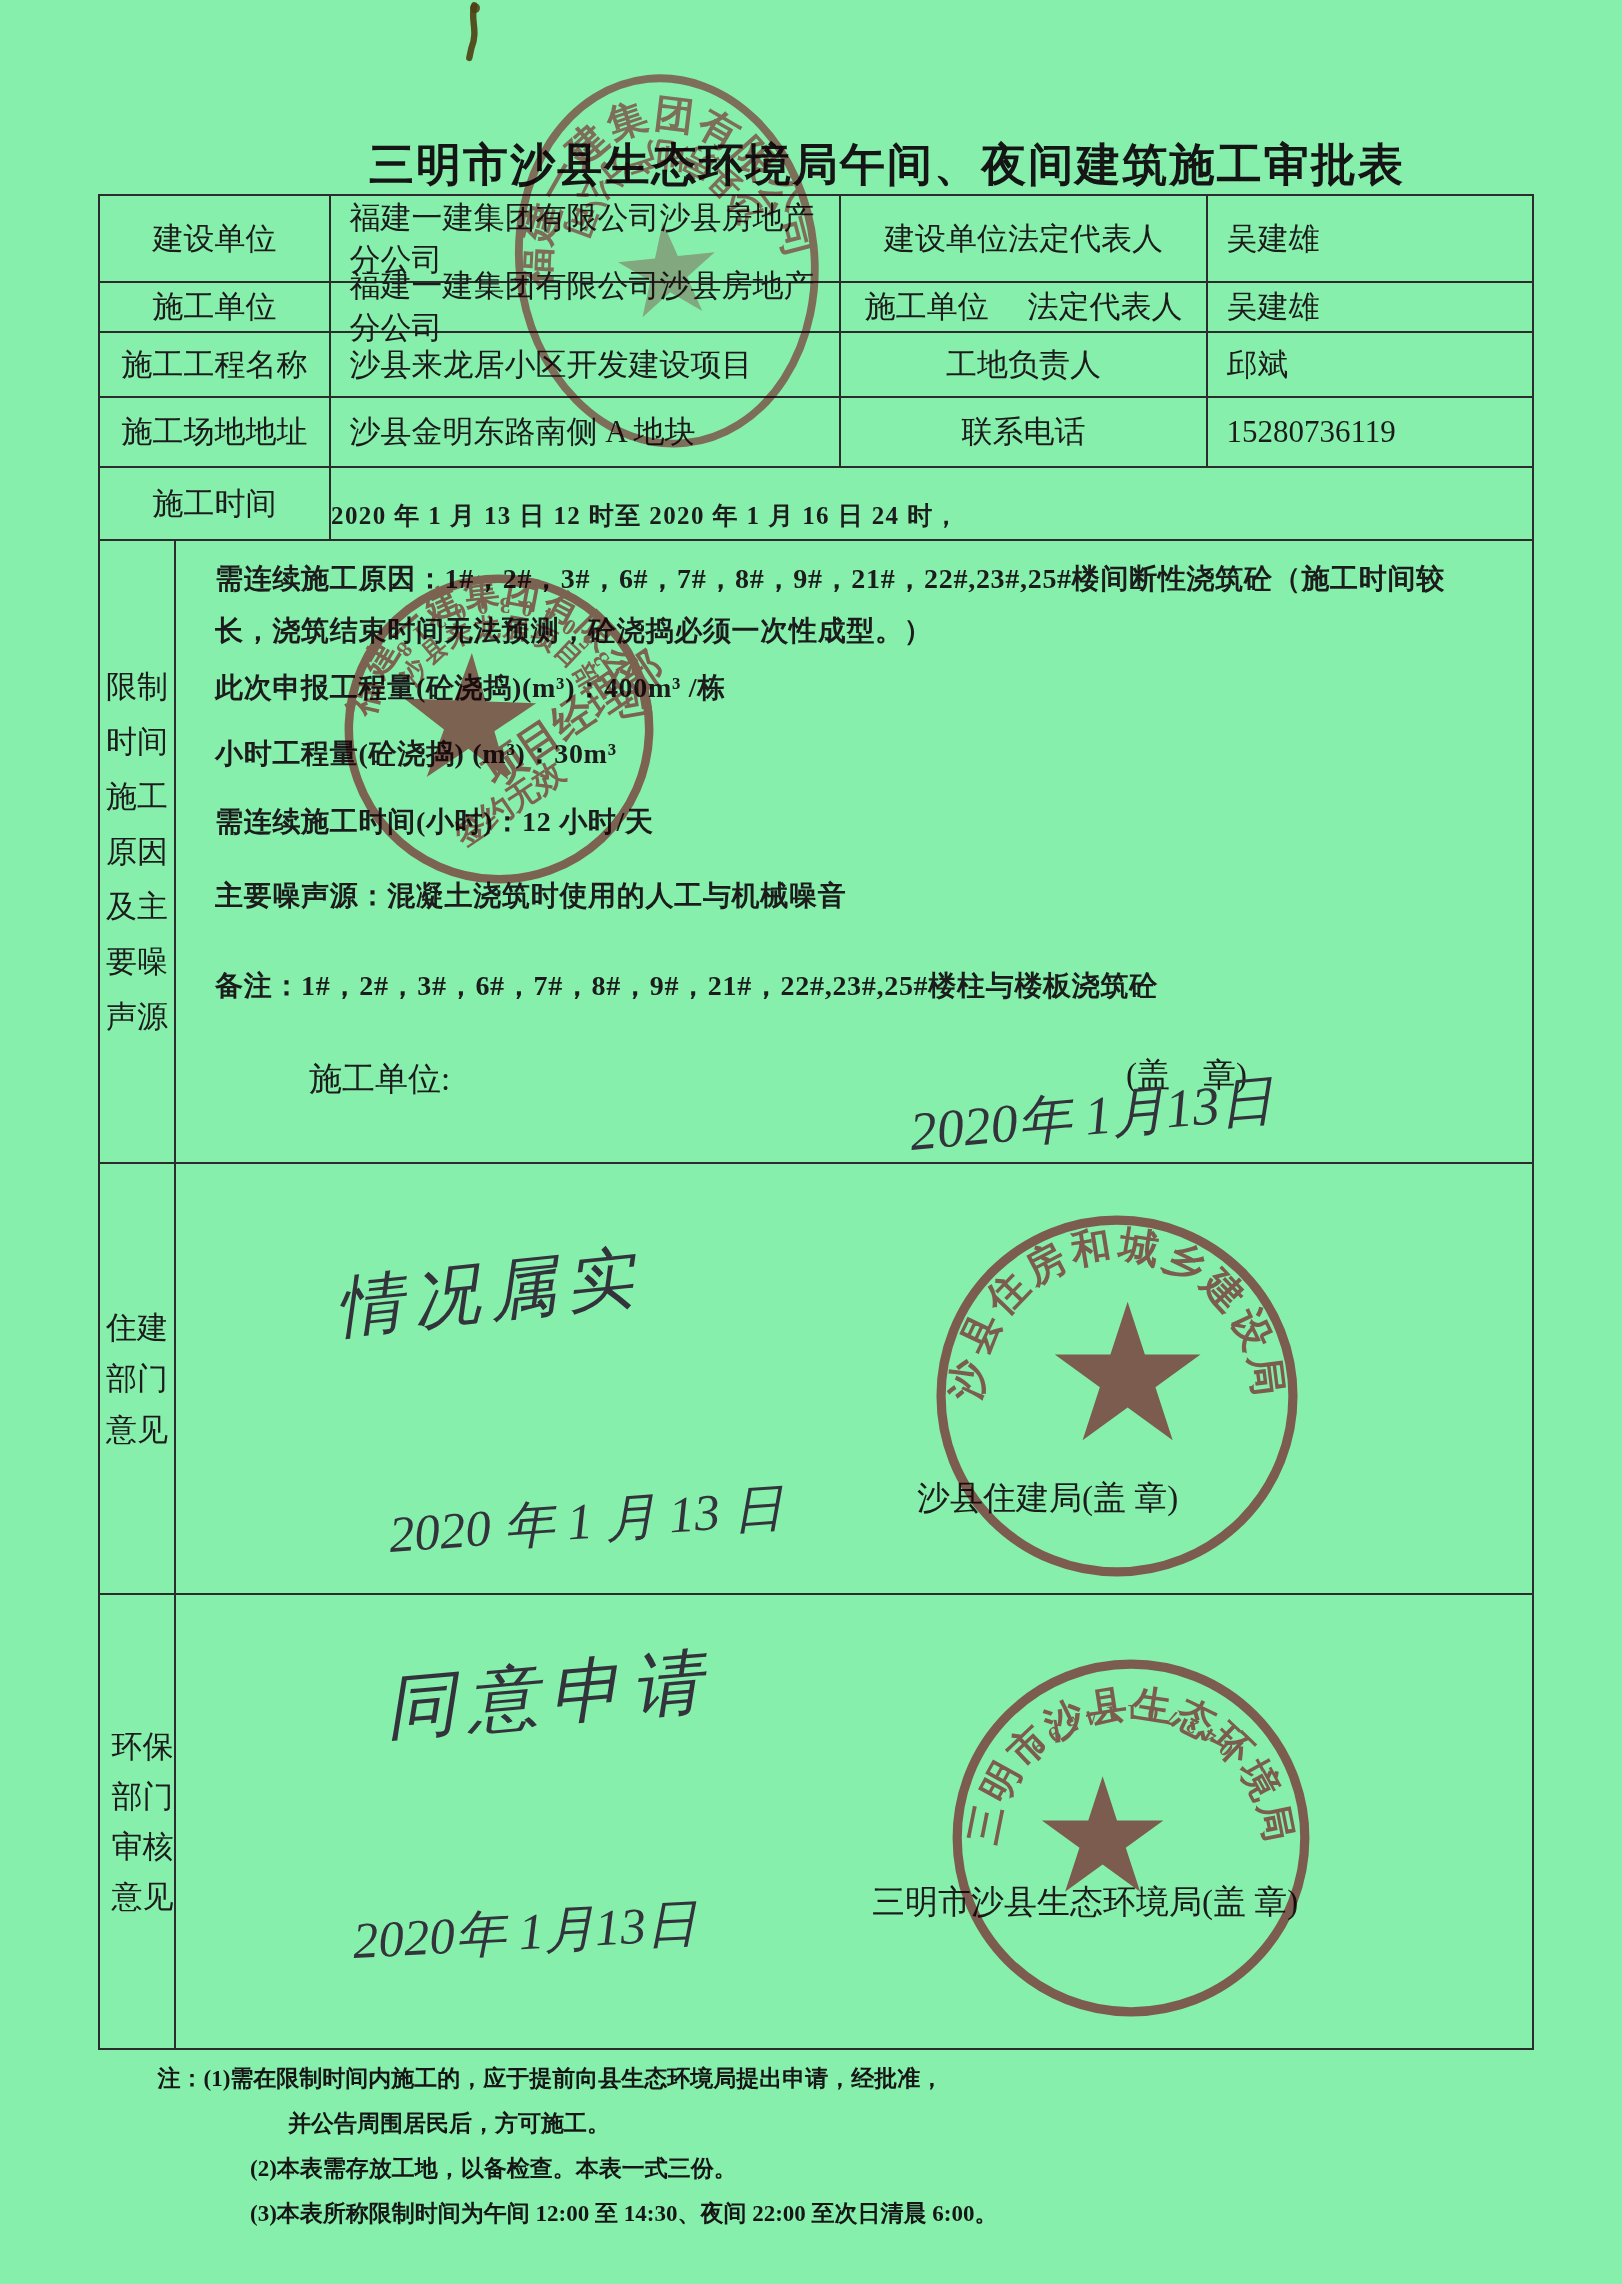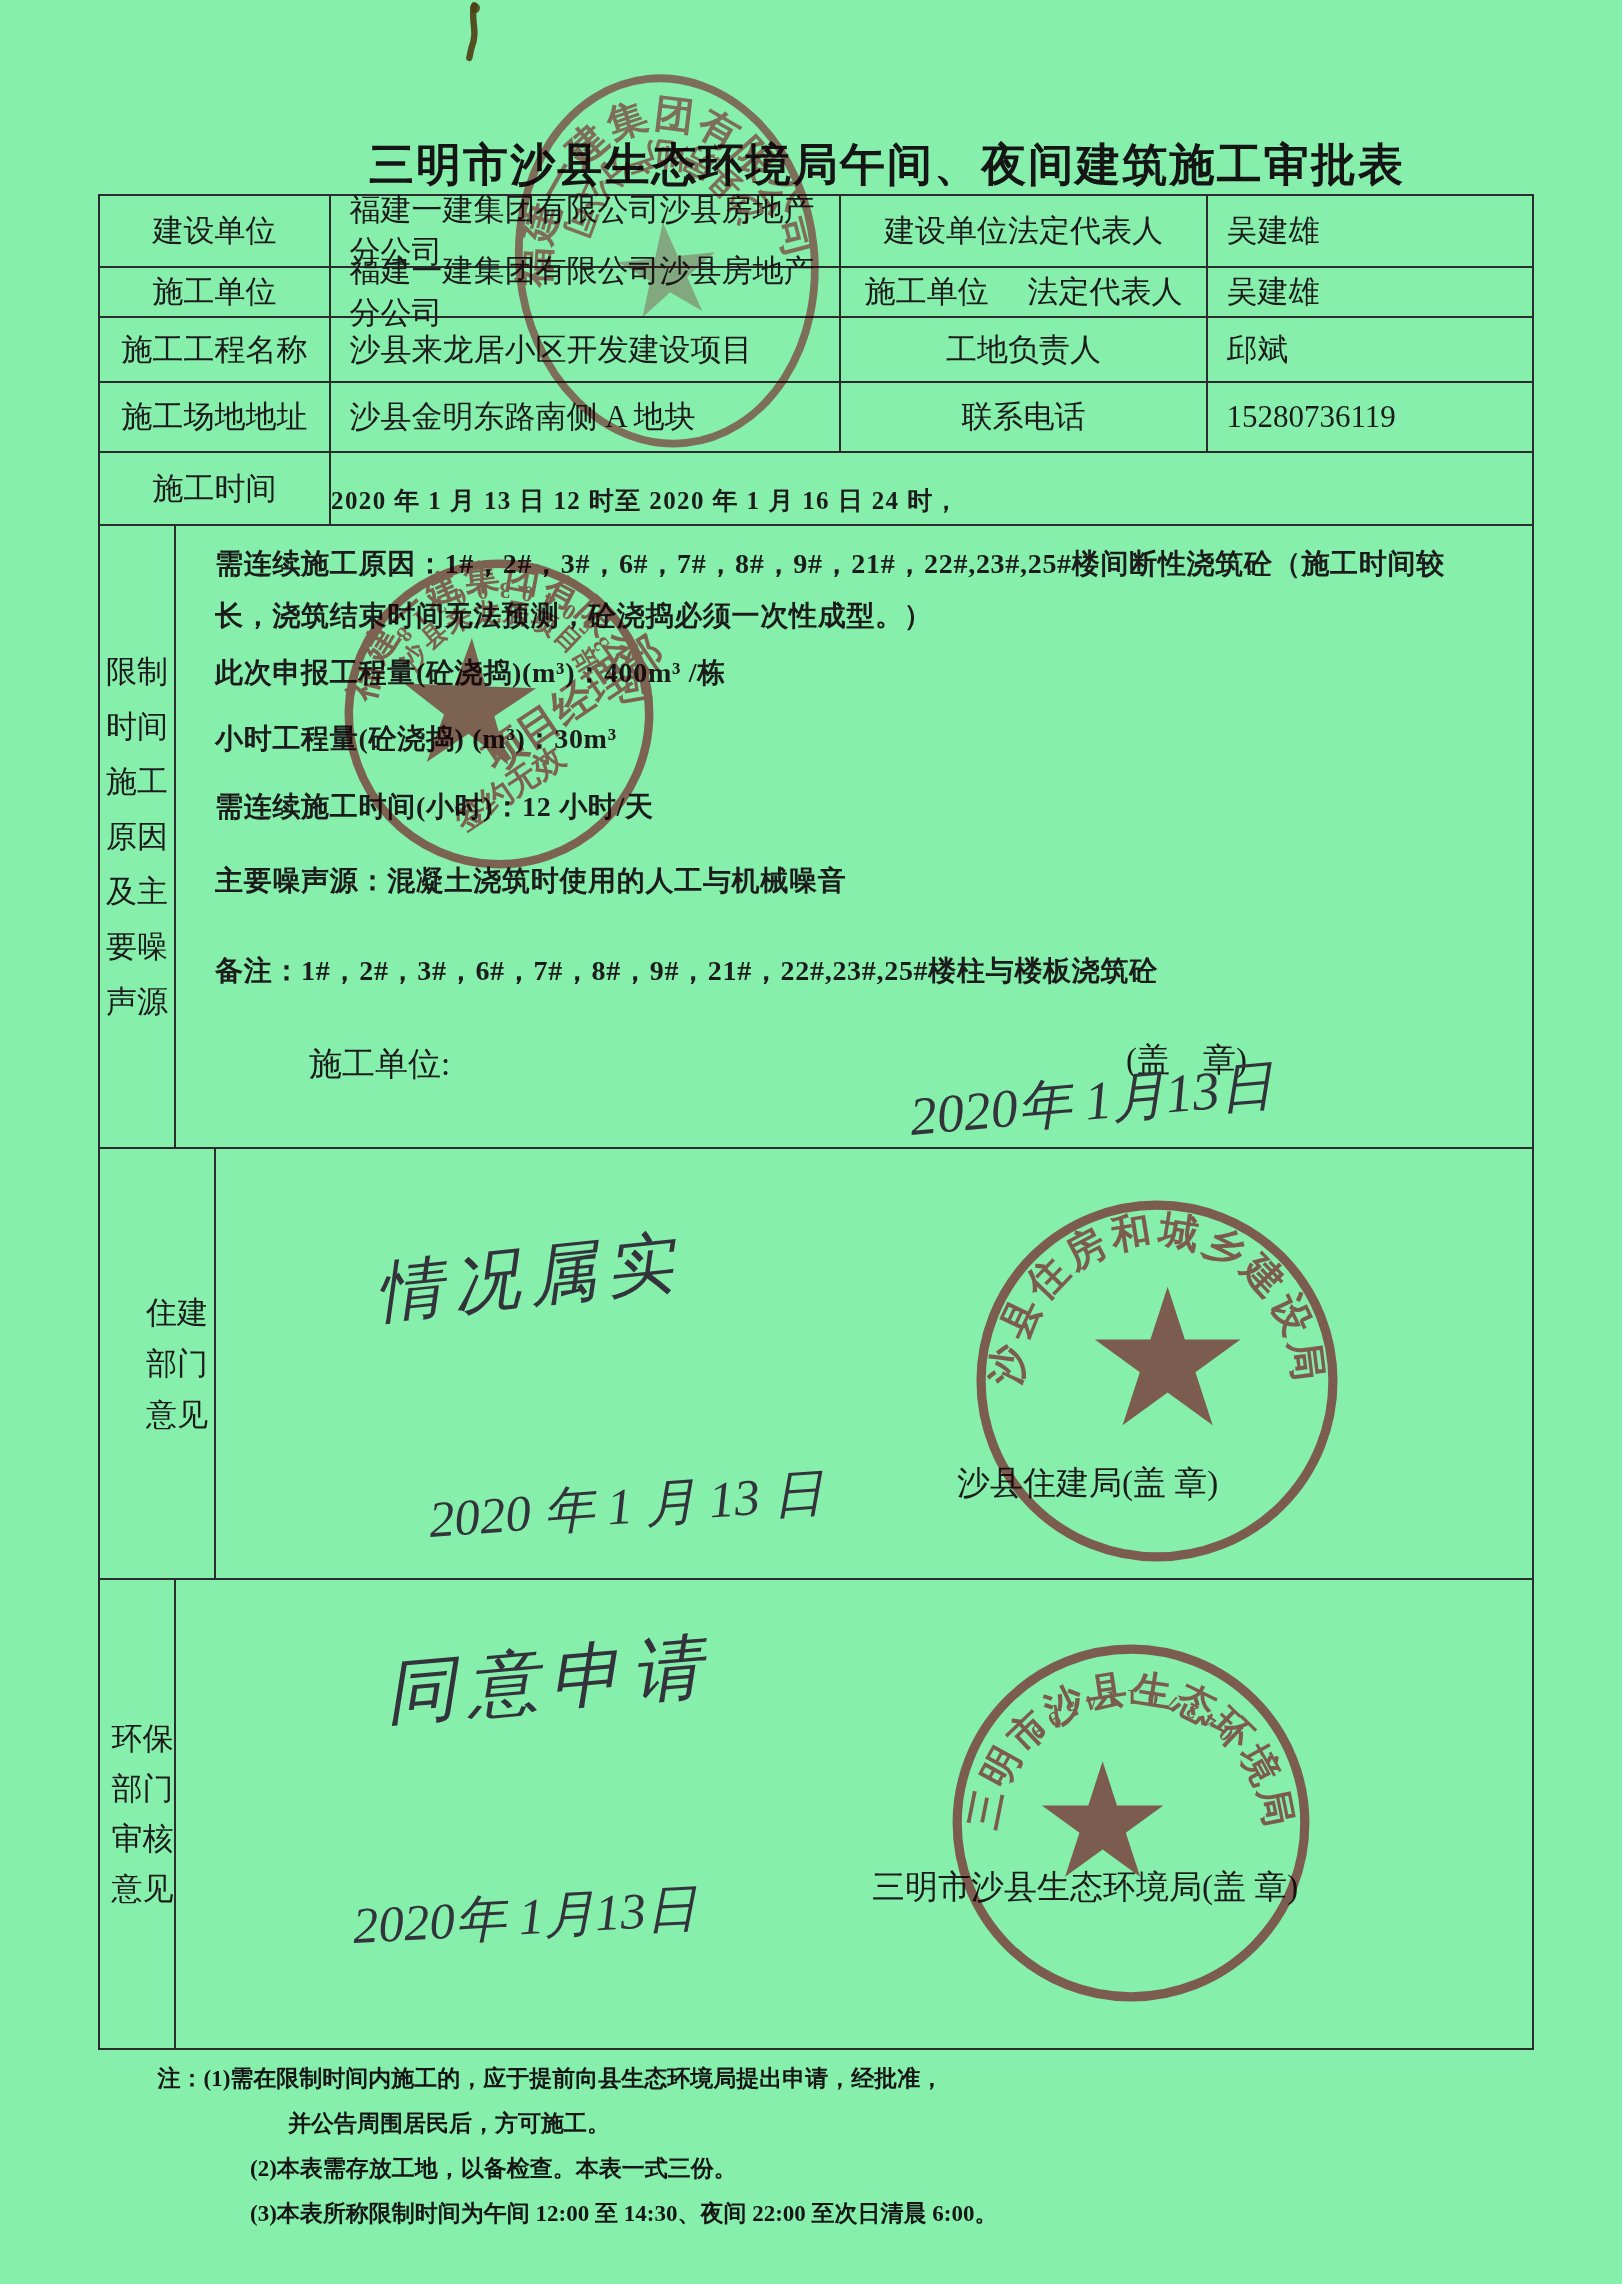--- a/index.html
+++ b/index.html
@@ -46,21 +46,21 @@
 
   <svg class="stamp" style="left:450px;top:1.4px;" width="50" height="64" viewBox="0 0 70 90">
     <path d="M34 6 C 28 26, 40 42, 30 66 L 27 80" stroke="#93431c" stroke-width="9" fill="none" stroke-linecap="round" opacity="0.9"></path>
     <circle cx="35" cy="10" r="7" fill="#93431c" opacity="0.85"></circle>
   </svg>
 
   <div class="title">三明市沙县生态环境局午间、夜间建筑施工审批表</div>
 
   <div class="sheet">
 
-    <div class="trow" style="height:72px;">
+    <div class="trow" style="height:87px;">
       <div class="cell lab w1">建设单位</div>
       <div class="cell val w2">福建一建集团有限公司沙县房地产分公司</div>
       <div class="cell lab w3">建设单位法定代表人</div>
       <div class="cell val w4">吴建雄</div>
     </div>
     <div class="trow" style="height:50px;">
       <div class="cell lab w1">施工单位</div>
       <div class="cell val w2">福建一建集团有限公司沙县房地产分公司</div>
       <div class="cell lab w3">施工单位　 法定代表人</div>
       <div class="cell val w4">吴建雄</div>
@@ -116,21 +116,21 @@
           <text font-size="36" font-weight="700" letter-spacing="2"><textPath href="#pArcI" startOffset="50%" text-anchor="middle">沙县来龙居项目部</textPath></text>
           <text font-size="32" font-weight="700" letter-spacing="5"><textPath href="#pArcS" startOffset="50%" text-anchor="middle">3 5 0 4 0 3 0 0 2 1 8</textPath></text>
           <polygon class="star" points="0,-1 0.225,-0.309 0.951,-0.309 0.363,0.118 0.588,0.809 0,0.382 -0.588,0.809 -0.363,0.118 -0.951,-0.309 -0.225,-0.309" transform="translate(198,232) scale(98)"></polygon>
           <text font-size="58" font-weight="700" transform="translate(238,322) rotate(-36)">项目经理部</text>
           <text font-size="44" font-weight="700" transform="translate(196,408) rotate(-36)">签约无效</text>
         </svg>
       </div>
     </div>
 
     <div class="trow" style="height:431px;">
-      <div class="cell lab sideLab wside" style="line-height:51px;margin-left:40px;">
+      <div class="cell lab sideLab wside" style="line-height:51px;">
         <span>住建</span>
         <span>部门</span>
         <span>意见</span>
       </div>
       <div class="cell grow">
         <div class="hand" style="left:160px;top:99px;font-size:67px;transform:rotate(-6deg);letter-spacing:10px;">情况属实</div>
         <div class="plain" style="left:741px;top:312px;">沙县住建局(盖 章)</div>
         <div class="hand" style="left:213px;top:337px;font-size:51px;transform:rotate(-4deg);">2020 年 1 月 13 日</div>
 
         <svg class="stamp" style="left:753px;top:44px;font-size:44px" width="376" height="376" viewBox="0 0 530 530" opacity="0.85">

